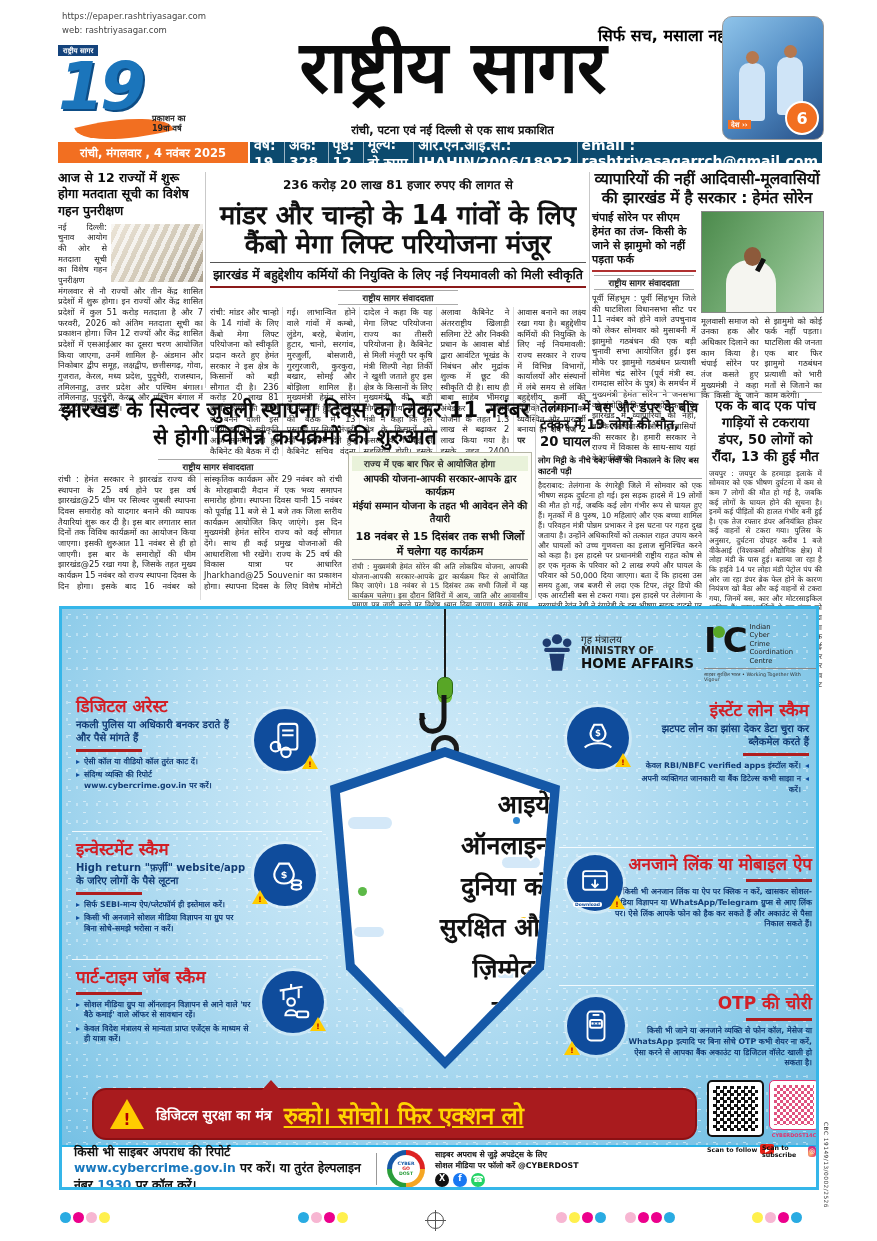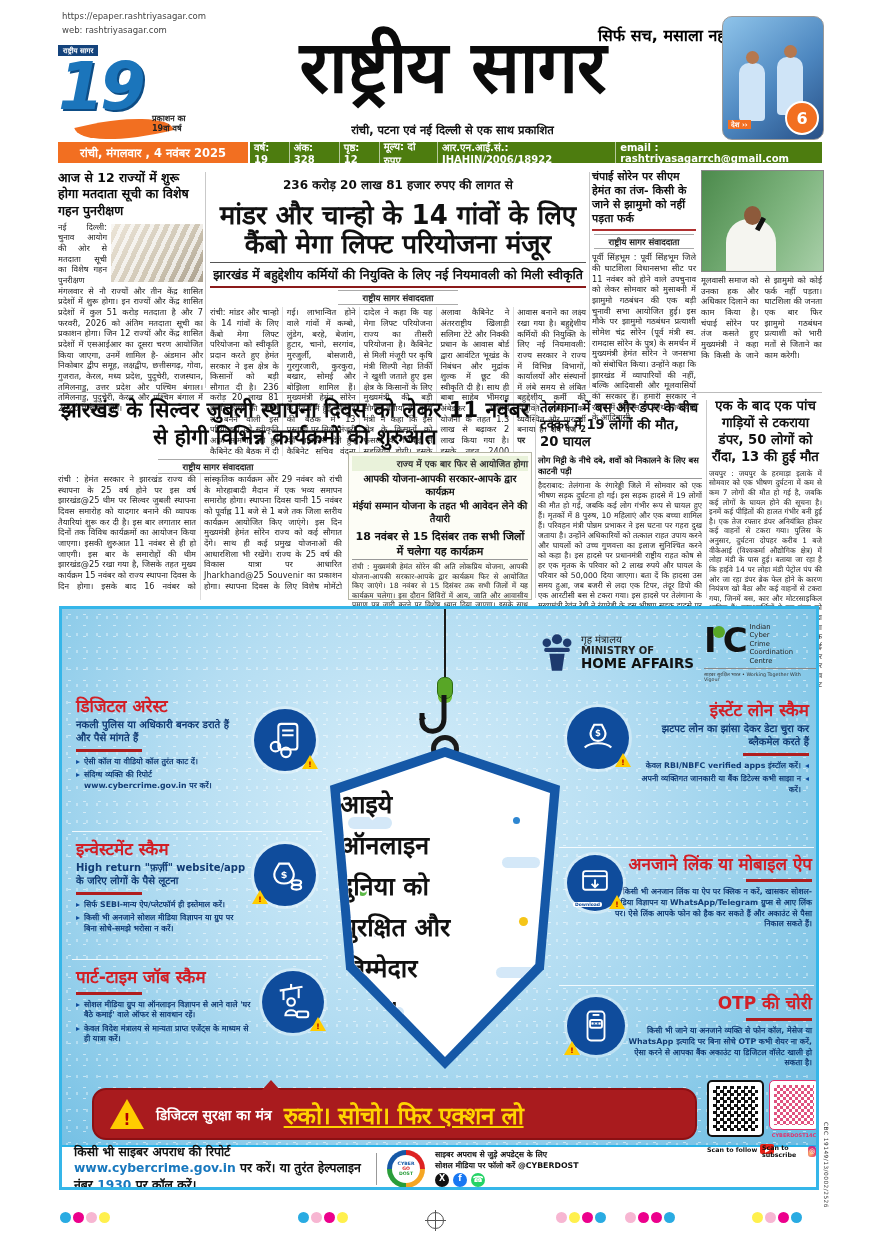--- a/index.html
+++ b/index.html
@@ -15,21 +15,21 @@
            text-shadow:2px 2px 0 #0d4d86;letter-spacing:-4px;}
   .logo-swoosh{position:absolute;left:18px;top:78px;width:96px;height:26px;background:#f26f21;
            border-radius:0 100% 0 100%;transform:rotate(-14deg);}
   .logo-sub{position:absolute;left:94px;top:76px;font-size:8px;font-weight:bold;color:#222;line-height:1.25;}
   .masthead{left:185px;top:30px;width:535px;text-align:center;font-size:72px;font-weight:900;
            color:#0b0b0b;line-height:1.05;white-space:nowrap;letter-spacing:-1px;}
   .tagline{left:520px;top:24px;width:210px;text-align:right;font-size:16px;font-weight:800;color:#000;}
   .subtitle{left:185px;top:122px;width:535px;text-align:center;font-size:11.5px;font-weight:bold;color:#111;}
   .date-box{left:58px;top:142px;width:190px;height:21px;background:#f26f21;color:#fff;font-weight:bold;
            font-size:11.5px;display:flex;align-items:center;justify-content:center;}
-  .info-bar{left:250px;top:142px;width:572px;height:21px;background:#4d7c0f;color:#fff;font-size:10px;
+  .info-bar{left:250px;top:142px;width:572px;height:21px;background:#0c4a6e;color:#fff;font-size:14px;
            font-weight:bold;display:flex;align-items:center;justify-content:space-evenly;}
   .info-bar span{padding:0 4px;border-right:1px solid rgba(255,255,255,.6);}
   .info-bar span:last-child{border-right:none;}
   .promo-box{left:722px;top:16px;width:100px;height:122px;border-radius:10px;border:1px solid #999;
            background:linear-gradient(140deg,#8fc4ea 0%,#4d87c0 55%,#274f86 100%);overflow:hidden;}
   .player{position:absolute;width:26px;height:58px;background:#cfe4f7;border-radius:10px 10px 4px 4px;bottom:18px;}
   .player::before{content:"";position:absolute;top:-12px;left:7px;width:13px;height:13px;border-radius:50%;background:#b5784f;}
   .promo-circle{position:absolute;right:4px;bottom:4px;width:30px;height:30px;border-radius:50%;background:#f26f21;
            border:2px solid #fff;color:#fff;font-size:16px;font-weight:bold;display:flex;align-items:center;justify-content:center;}
   .promo-label{position:absolute;left:5px;bottom:10px;background:#f26f21;color:#fff;font-size:7px;font-weight:bold;padding:0 3px;}
@@ -67,21 +67,21 @@
   .hem-photo .torso{position:absolute;left:24px;bottom:0;width:50px;height:52px;background:#f5f5f0;border-radius:45% 45% 0 0;}
   .hem-photo .head{position:absolute;left:42px;bottom:46px;width:17px;height:19px;background:#8d5a3b;border-radius:50%;}
   .hem-photo .mic{position:absolute;left:56px;bottom:40px;width:5px;height:14px;background:#111;transform:rotate(28deg);}
   .hem-body2{column-count:2;column-gap:6px;margin-top:3px;}
 
   
   .jub-hl{left:58px;top:397px;width:474px;text-align:center;font-size:21px;font-weight:900;line-height:1.28;}
   .jub-byline{left:58px;top:456px;width:284px;}
   .jub-body{left:58px;top:474px;width:284px;height:126px;column-count:2;column-gap:8px;column-rule:1px solid #ddd;overflow:hidden;}
   .yojana-box{left:348px;top:452px;width:184px;height:148px;border:1px solid #b5b5a5;background:#fdfdf6;padding:3px;box-sizing:border-box;}
-  .box-header{background:#e9f2da;text-align:right;font-size:9px;font-weight:bold;padding:1px 0;color:#333;}
+  .box-header{background:#e9f2da;text-align:left;font-size:9px;font-weight:bold;padding:1px 12px;color:#333;}
   .box-title{text-align:center;font-size:9.8px;font-weight:700;line-height:1.3;margin-top:2px;}
   .box-sub{text-align:center;font-size:11px;font-weight:bold;border-bottom:1px solid #999;padding:1px 0;margin:1px 0 2px;}
   .box-body{font-size:7.3px;line-height:1.32;text-align:justify;color:#222;}
   .story-tel{left:538px;top:397px;width:164px;}
   .story-tel h3{margin:2px;font-size:13.2px;line-height:1.3;font-weight:900;}
   .tel-sub{font-size:8.3px;font-weight:bold;border-bottom:1px solid #999;padding:2px 0;margin-bottom:2px;}
   .story-jai{left:709px;top:397px;width:113px;}
   .story-jai h3{margin:0;font-size:13.2px;line-height:1.3;font-weight:900;text-align:center;}
 
   
@@ -106,21 +106,21 @@
   .i4c-row{display:flex;align-items:flex-start;gap:4px;}
   .i4c-mark{font-size:34px;font-weight:900;color:#111;line-height:1;letter-spacing:-2px;}
   .i4c-swirl{display:inline-block;width:12px;height:12px;border-radius:50%;background:#58a626;margin:0 -2px;vertical-align:14px;}
   .i4c-lines{font-size:6.8px;line-height:1.25;color:#222;}
   .i4c-tag{font-size:4.8px;color:#333;margin-top:3px;border-top:1px solid #888;padding-top:2px;}
 
   .shield-outer{left:268px;top:138px;width:230px;height:322px;background:#1558a7;
       clip-path:polygon(50% 0%,100% 12%,93% 69%,50% 100%,7% 69%,0% 12%);}
   .shield-inner{position:absolute;left:10px;top:10px;right:10px;bottom:12px;background:#fff;
       clip-path:polygon(50% 0%,100% 12%,93% 69%,50% 100%,7% 69%,0% 12%);
-      display:flex;flex-direction:column;align-items:flex-start;justify-content:center;gap:13px;overflow:hidden;}
+      display:flex;flex-direction:column;align-items:flex-end;justify-content:center;gap:13px;overflow:hidden;}
   .confetti{position:absolute;border-radius:6px;background:#cfe6f7;opacity:.9;}
   .dot{position:absolute;border-radius:50%;}
   .shield-line{font-size:25px;font-weight:900;color:#111;line-height:1.12;text-align:center;z-index:2;
       -webkit-text-stroke:4px #fff;paint-order:stroke fill;
       text-shadow:0 0 2px #fff,0 0 2px #fff;}
 
   .sec{z-index:2;}
   .sec-title{font-size:17px;font-weight:900;color:#d21f26;line-height:1.1;margin:0;}
   .sec-sub{font-size:10px;font-weight:800;color:#123c74;line-height:1.3;margin-top:2px;}
   .divider-red{width:66px;height:3px;background:#b01e1f;margin:5px 0 5px;}
@@ -249,20 +249,21 @@
     <span class="byline" style="width:120px;margin:2px auto;">राष्ट्रीय सागर संवाददाता</span>
     <div class="bodytxt main-body">
       <span>रांची: मांडर और चान्हो के 14 गांवों के लिए कैंबो मेगा लिफ्ट परियोजना को स्वीकृति प्रदान करते हुए हेमंत सरकार ने इस क्षेत्र के किसानों को बड़ी सौगात दी है। 236 करोड़ 20 लाख 81 हजार रुपये की लागत से बनने वाली इस परियोजना को स्वीकृति आज सोमवार को हुई कैबिनेट की बैठक में दी गई। लाभान्वित होने वाले गांवों में कम्बो, लुंडेग, बरहे, बेजांग, हुटार, चानो, सरगांव, मुरजुर्ली, बोसजारी, गुरगुरजारी, कुरकुरा, बखार, सोमई और बोझिला शामिल हैं। मुख्यमंत्री हेमंत सोरेन के नेतृत्व में हुई कैबिनेट की बैठक में 13 प्रस्तावों पर मिली मंजूरी की जानकारी देते हुए कैबिनेट सचिव वंदना दादेल ने कहा कि यह मेगा लिफ्ट परियोजना राज्य का तीसरी परियोजना है। कैबिनेट से मिली मंजूरी पर कृषि मंत्री शिल्पी नेहा तिर्की ने खुशी जताते हुए इस क्षेत्र के किसानों के लिए मुख्यमंत्री की बड़ी सौगात बताया है। कृषि मंत्री ने कहा कि इस क्षेत्र के किसानों को फसलों की सिंचाई में सहूलियत होगी। इसके अलावा कैबिनेट ने अंतरराष्ट्रीय खिलाड़ी सलिमा टेटे और निक्की प्रधान के आवास बोर्ड द्वारा आवंटित भूखंड के निबंधन और मुद्रांक शुल्क में छूट की स्वीकृति दी है। साथ ही बाबा साहेब भीमराव अंबेडकर आवास योजना के तहत 1.3 लाख से बढ़ाकर 2 लाख किया गया है। इसके तहत 2400 आवास बनाने का लक्ष्य रखा गया है। बहुद्देशीय कर्मियों की नियुक्ति के लिए नई नियमावली: राज्य सरकार ने राज्य में विभिन्न विभागों, कार्यालयों और संस्थानों में लंबे समय से लंबित बहुद्देशीय कर्मी की नियुक्ति प्रक्रिया को व्यवस्थित और पारदर्शी बनाया है। </span>
       <span class="cont">शेष पेज 2 पर</span>
     </div>
   </div>
 
   <div class="abs vline" style="left:589px;top:172px;height:216px;"></div>
 
   <div class="abs story-hemant">
+    <h2 class="hem-hl">व्यापारियों की नहीं आदिवासी-मूलवासियों की झारखंड में है सरकार : हेमंत सोरेन</h2>
     <div class="hem-cols">
       <div class="hem-left">
         <div class="hem-sub">चंपाई सोरेन पर सीएम हेमंत का तंज- किसी के जाने से झामुमो को नहीं पड़ता फर्क</div>
         <span class="byline" style="margin:3px 2px;">राष्ट्रीय सागर संवाददाता</span>
         <div class="bodytxt">पूर्वी सिंहभूम : पूर्वी सिंहभूम जिले की घाटशिला विधानसभा सीट पर 11 नवंबर को होने वाले उपचुनाव को लेकर सोमवार को मुसाबनी में झामुमो गठबंधन की एक बड़ी चुनावी सभा आयोजित हुई। इस मौके पर झामुमो गठबंधन प्रत्याशी सोमेश चंद्र सोरेन (पूर्व मंत्री स्व. रामदास सोरेन के पुत्र) के समर्थन में मुख्यमंत्री हेमंत सोरेन ने जनसभा को संबोधित किया। उन्होंने कहा कि झारखंड में व्यापारियों की नहीं, बल्कि आदिवासी और मूलवासियों की सरकार है। हमारी सरकार ने राज्य में विकास के साथ-साथ यहां के आदिवासी-</div>
       </div>
       <div class="hem-right">
         <div class="hem-photo">
           <div class="torso"></div>
           <div class="head"></div>

